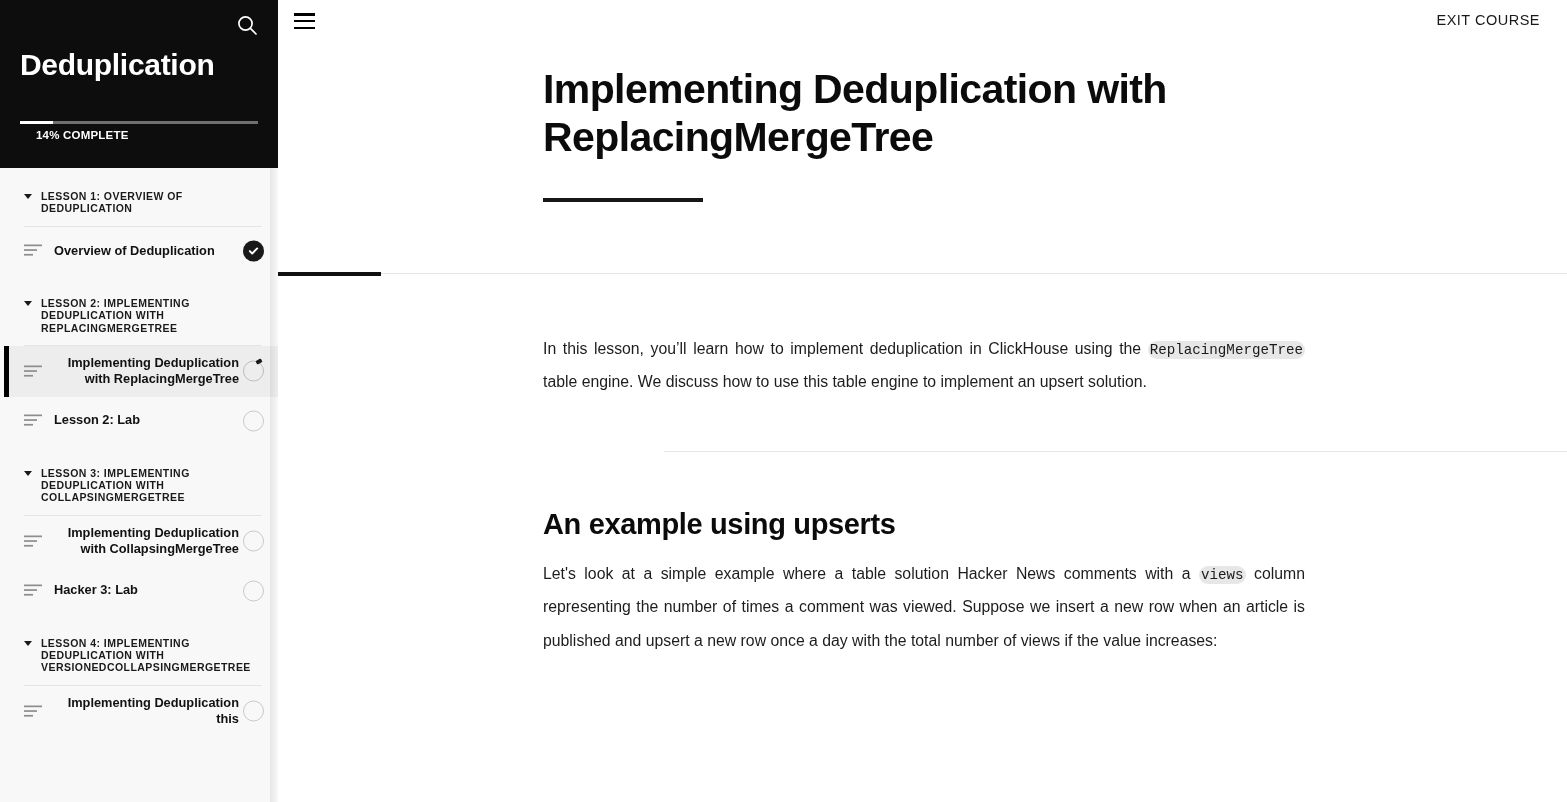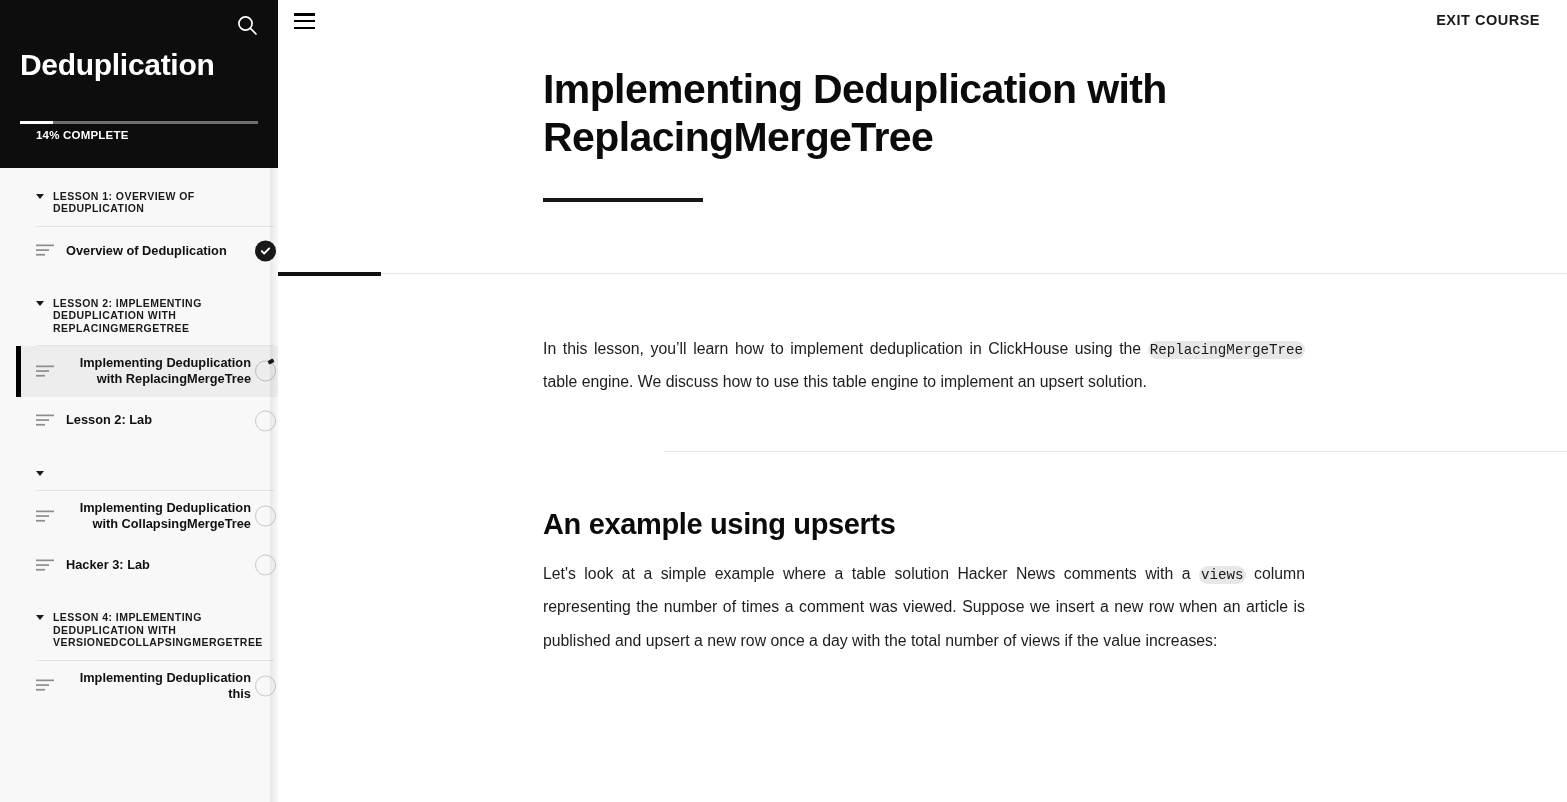--- a/index.html
+++ b/index.html
@@ -62,21 +62,21 @@
   }
   .progress-label {
     position: absolute; left: 36px; top: 129px;
     color: #ffffff;
     font-size: 11.5px;
     font-weight: bold;
     letter-spacing: 0.2px;
   }
 
   .sidebar-scroll {
-    position: absolute; top: 168px; left: 16px;
+    position: absolute; top: 168px; left: 4px;
     width: 278px; height: 634px;
     overflow: hidden;
   }
 
   .lesson-head {
     padding: 22px 20px 0 20px;
   }
   .lesson-head-row { display: flex; align-items: flex-start; }
   .caret {
     flex: 0 0 auto;
@@ -185,21 +185,20 @@
     background: #000000;
     margin-bottom: 4.2px;
   }
   .hamburger span:last-child { margin-bottom: 0; }
   .exit-course {
     position: absolute; right: 27px; top: 12px;
     font-size: 14.5px;
     letter-spacing: 0.5px;
     color: #191919;
     cursor: pointer;
-    font-weight: bold;
   }
 
   
   .main {
     position: absolute; left: 278px; top: 46px;
     width: 1289px; height: 756px;
     background: #ffffff;
     overflow: hidden;
   }
   .lesson-title {
@@ -344,20 +343,21 @@
             </svg>
           </span>
           <span class="topic-label">Lesson 2: Lab</span>
           <div class="status-badge">
             <div class="ring"></div>
           </div>
         </div>
         <div class="lesson-head">
           <div class="lesson-head-row">
             <span class="caret"></span>
+            <span class="lesson-head-label">LESSON 3: IMPLEMENTING DEDUPLICATION WITH COLLAPSINGMERGETREE</span>
           </div>
         </div>
         <div class="lesson-divider"></div>
         <div class="topic-row">
           <span>
             <svg class="topic-icon" viewBox="0 0 18 13" aria-hidden="true">
               <rect x="0" y="0.5" width="18" height="1.7" fill="#8d8d8d"></rect>
               <rect x="0" y="5.2" width="13" height="1.7" fill="#8d8d8d"></rect>
               <rect x="0" y="9.9" width="9" height="1.7" fill="#8d8d8d"></rect>
             </svg>

